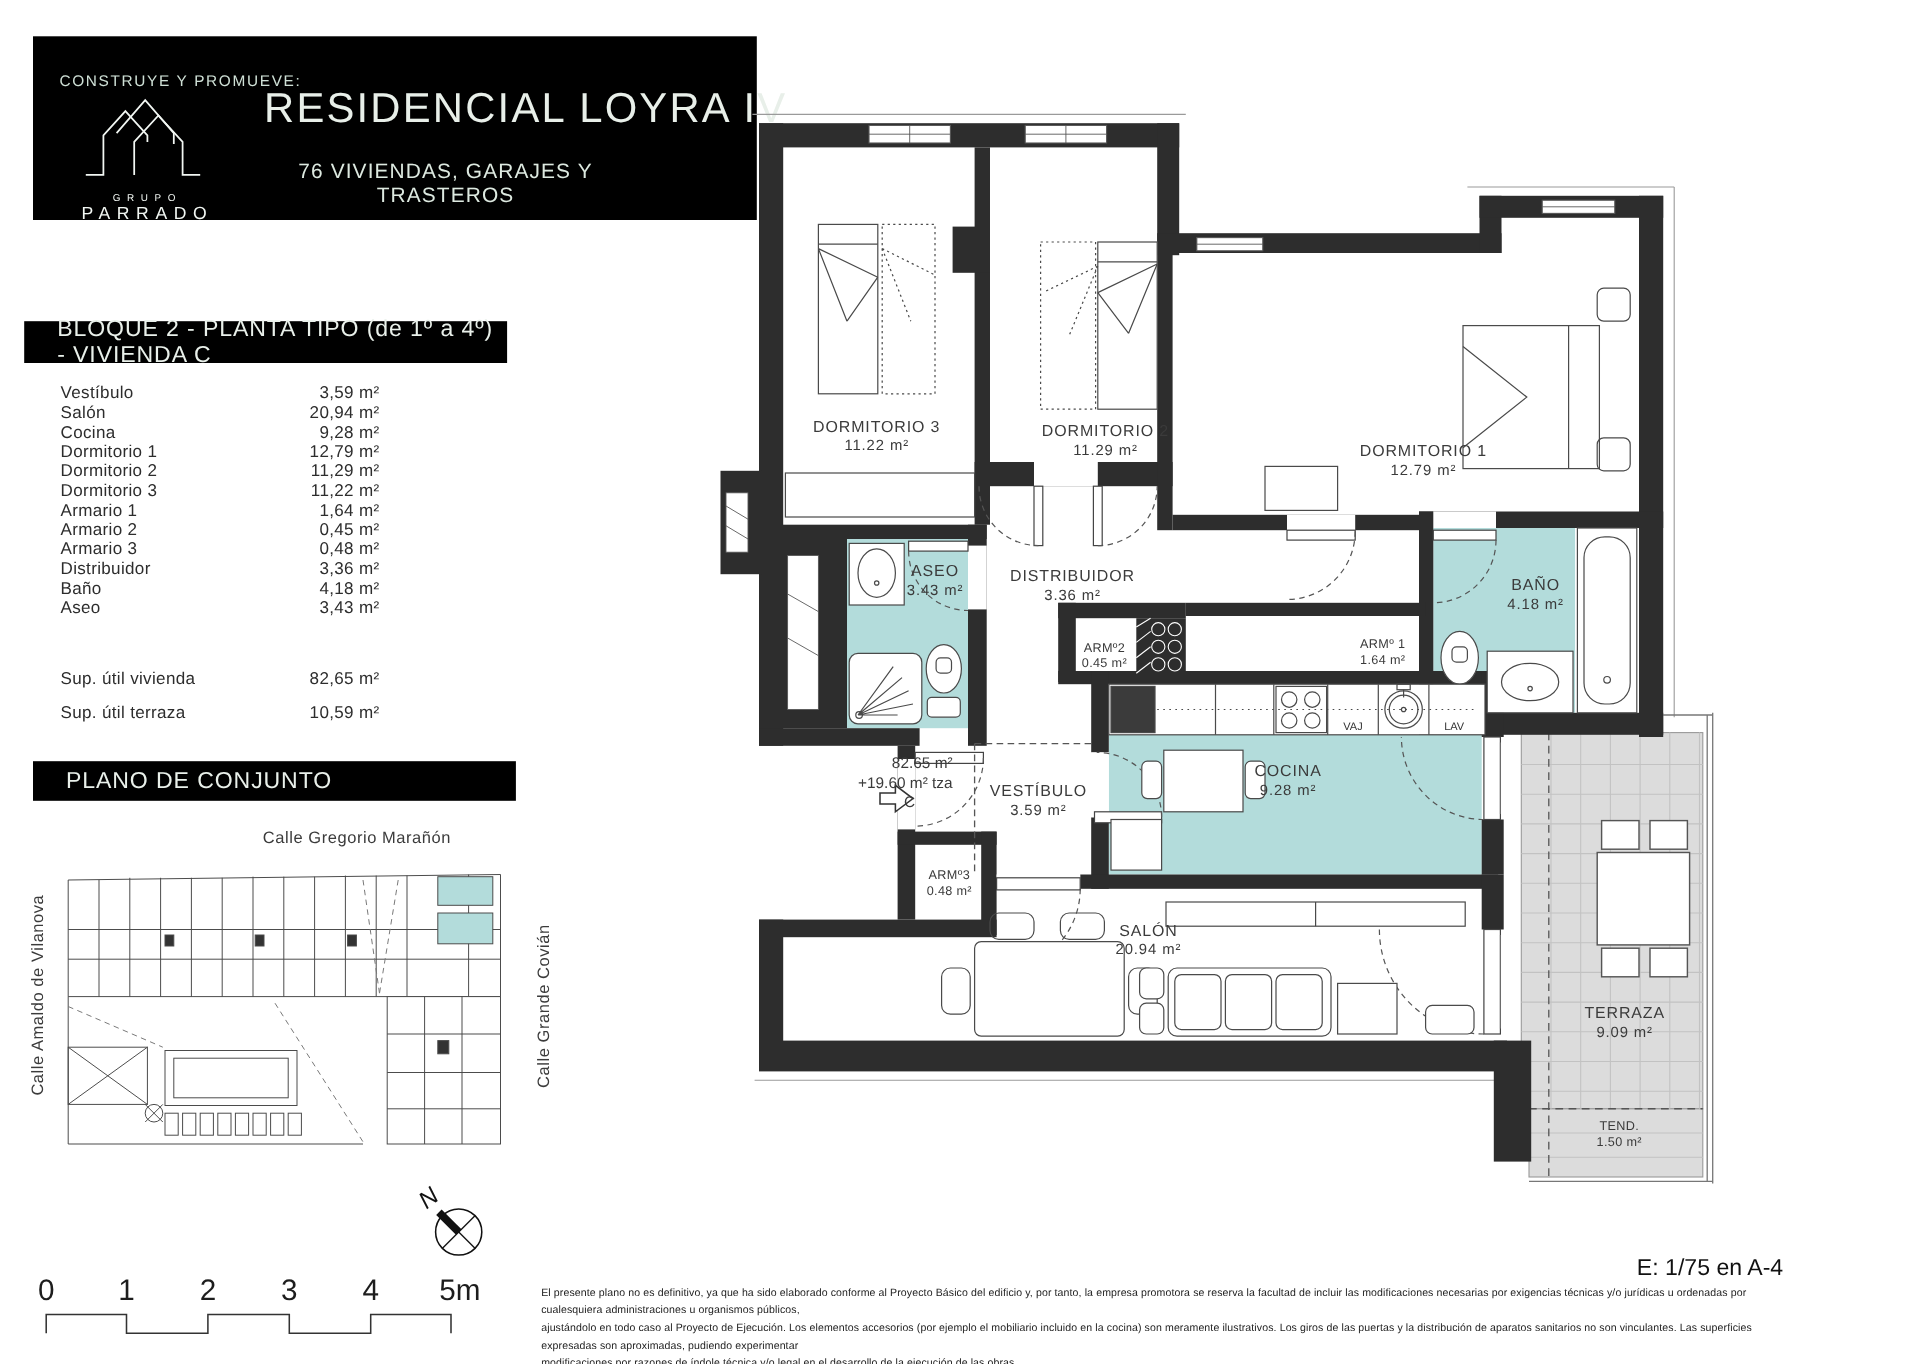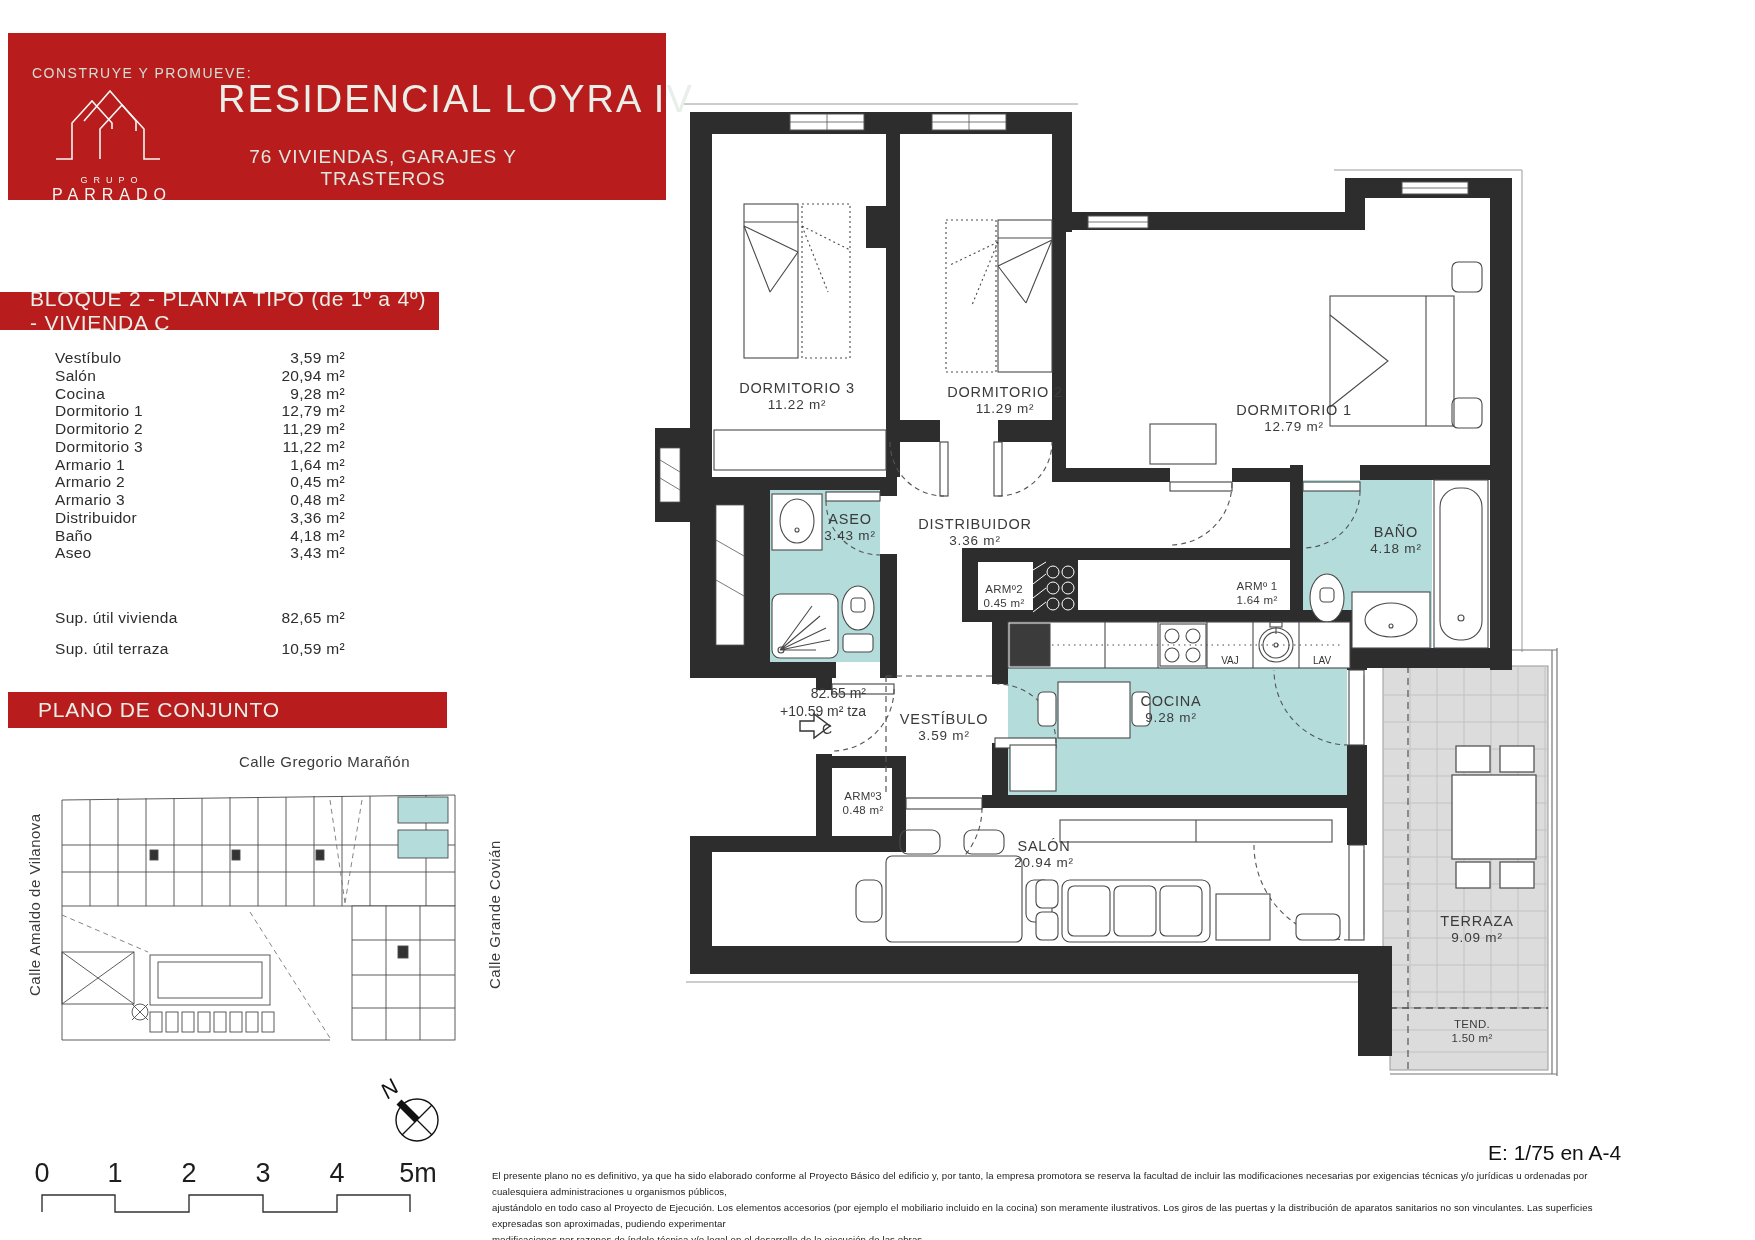--- a/index.html
+++ b/index.html
@@ -1,19 +1,19 @@
 <!DOCTYPE html>
 <html><head>
 <meta charset="utf-8">
 <style>
   html,body{margin:0;padding:0;}
   body{width:1755px;height:1240px;position:relative;background:#fff;
        font-family:"Liberation Sans", sans-serif;overflow:hidden;color:#2f2f2f;}
   .abs{position:absolute;}
-  .green{background:#b91c1c;}
+  .green{background:#000000;margin-left:22px;}
   .bar{color:#E9F0EA;display:flex;align-items:center;padding-left:30px;
        font-size:21px;letter-spacing:0.8px;}
   .hdr-tagline{color:#CFE0D6;font-size:14px;letter-spacing:1.5px;}
   .hdr-title{color:#E8EFE9;font-size:38px;letter-spacing:2px;font-weight:400;white-space:nowrap;}
   .hdr-sub{color:#DDE9E0;font-size:19px;letter-spacing:1px;text-align:center;}
   .hdr-addr{color:#CFE0D6;font-size:13px;letter-spacing:0.5px;text-align:center;font-variant:small-caps;}
   .logo-txt{color:#F2F7F3;text-align:center;letter-spacing:6px;}
   .tbl{font-size:15.5px;color:#2d2d2d;letter-spacing:0.3px;}
   .tbl-row{display:flex;justify-content:space-between;height:17.75px;line-height:17.75px;}
   .room-label{position:absolute;transform:translate(-50%,-50%);text-align:center;
@@ -552,21 +552,21 @@
   <span class="rn">TERRAZA</span>
   <span class="ra">9.09 m²</span>
 </div>
 <div class="room-label small" style="left:1472px;top:1032px;">
   <span class="rn">TEND.</span>
   <span class="ra">1.50 m²</span>
 </div>
 
 <div class="entry-lbl" style="left:740px;top:684px;width:126px;">
   <span>82.65 m²</span><br>
-  <span>+10.59 m² tza</span><br>
+  <span>+19.60 m² tza</span><br>
   <span style="padding-right:34px;">C</span>
 </div>
 
 <div class="abs" style="left:1488px;top:1141px;font-size:21px;color:#111;">E: 1/75 en A-4</div>
 
 <div class="abs disc" style="left:492px;top:1168px;width:1110px;">
   <div>El presente plano no es definitivo, ya que ha sido elaborado conforme al Proyecto Básico del edificio y, por tanto, la empresa promotora se reserva la facultad de incluir las modificaciones necesarias por exigencias técnicas y/o jurídicas u ordenadas por cualesquiera administraciones u organismos públicos,</div>
   <div>ajustándolo en todo caso al Proyecto de Ejecución. Los elementos accesorios (por ejemplo el mobiliario incluido en la cocina) son meramente ilustrativos. Los giros de las puertas y la distribución de aparatos sanitarios no son vinculantes. Las superficies expresadas son aproximadas, pudiendo experimentar</div>
   <div>modificaciones por razones de índole técnica y/o legal en el desarrollo de la ejecución de las obras.</div>
 </div>

